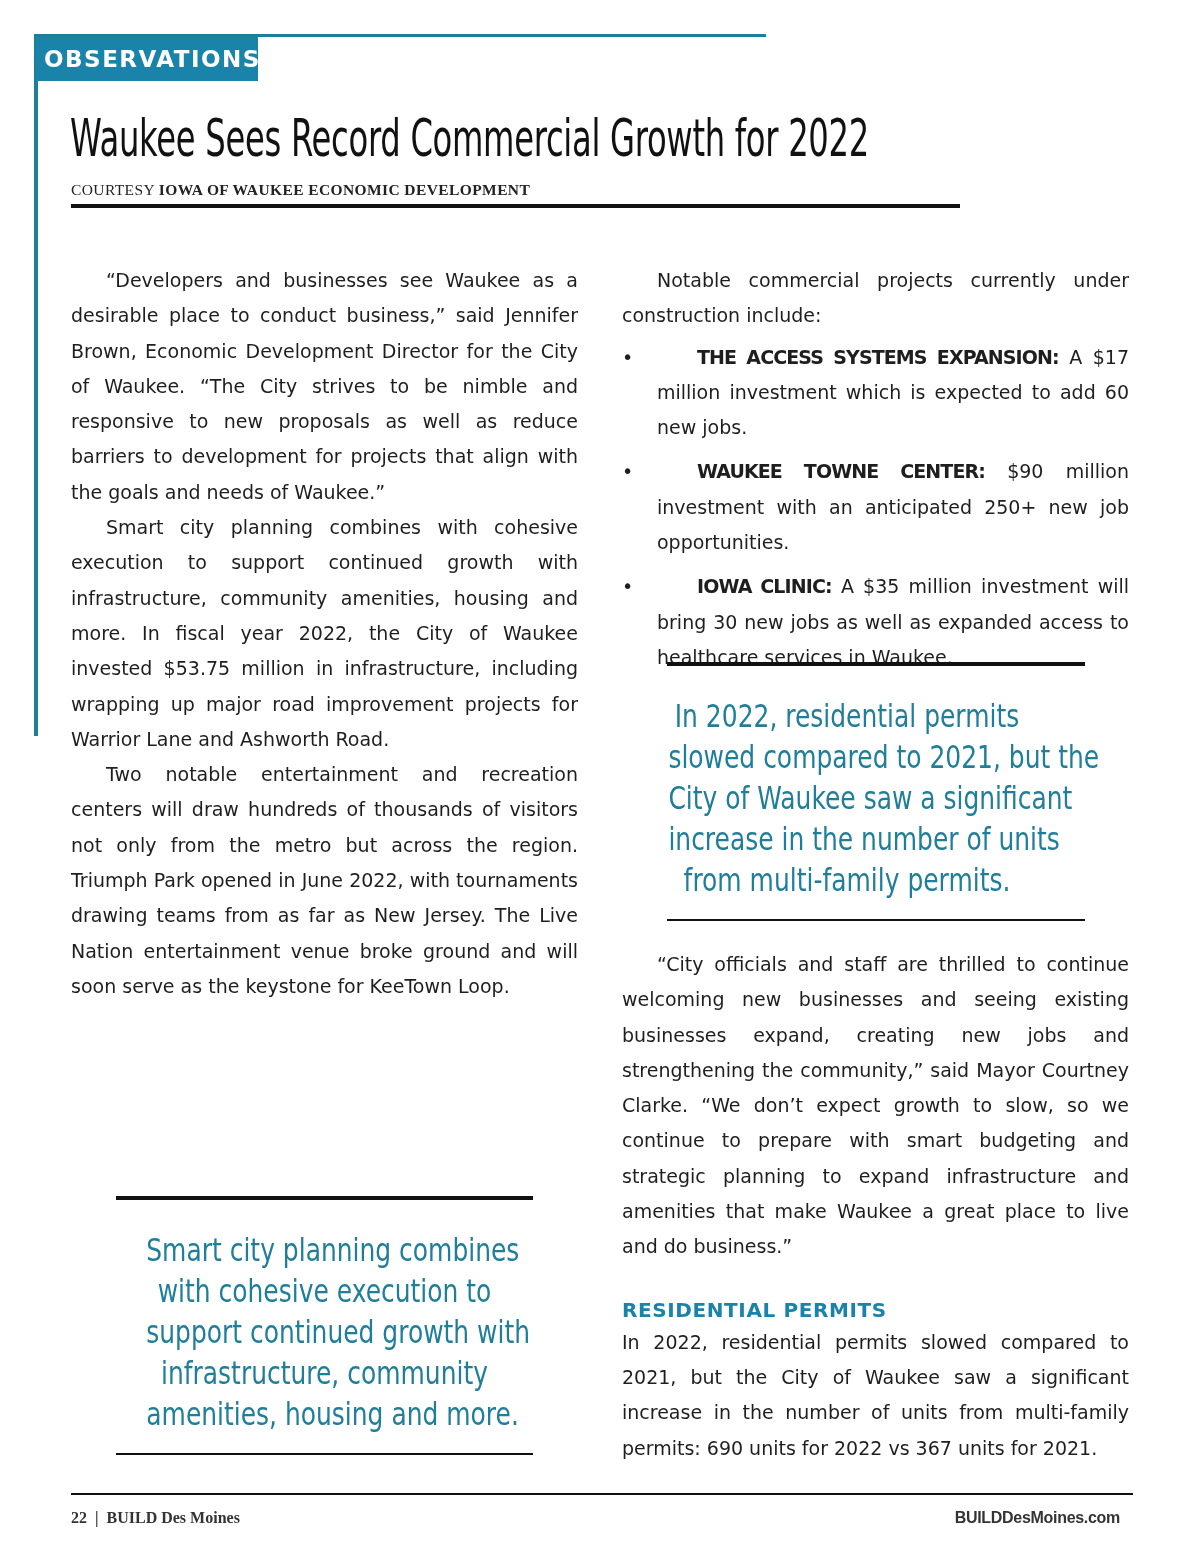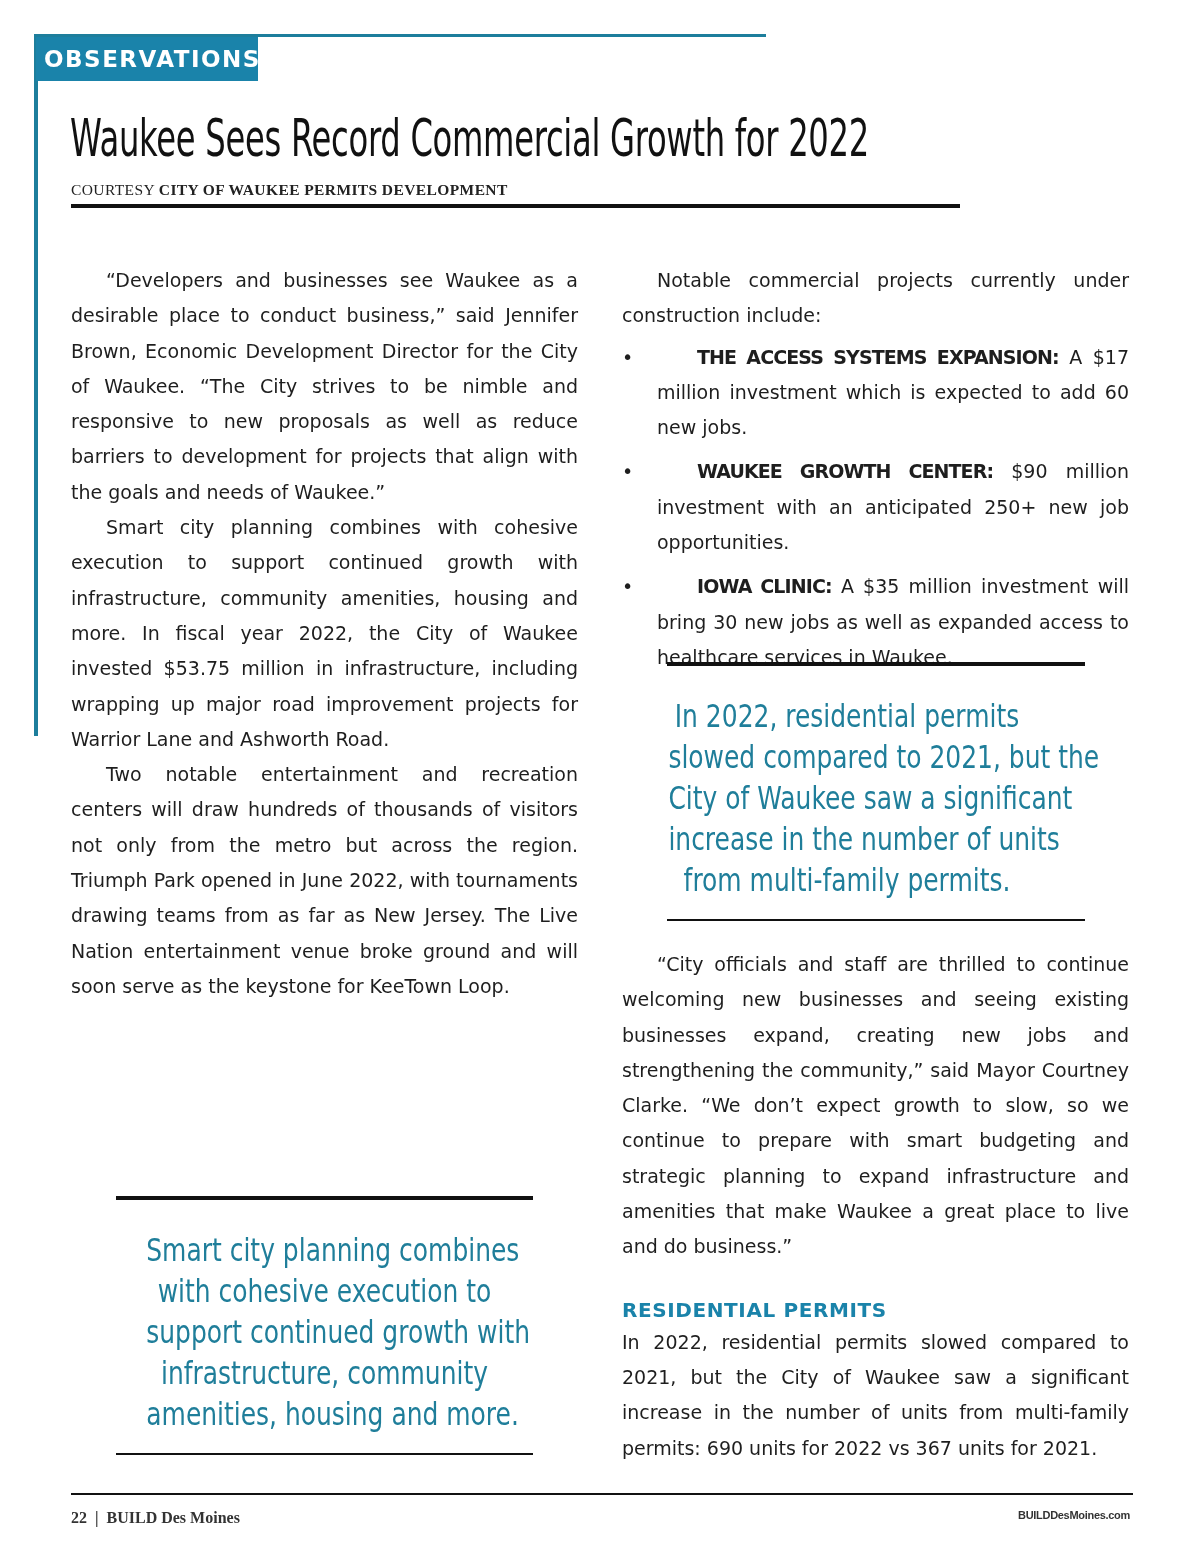--- a/index.html
+++ b/index.html
@@ -44,33 +44,33 @@
     .pull { position: absolute; text-align: center; color: #1f7e9a; font-family: "DejaVu Sans", sans-serif; font-size: 32px; line-height: 41px; }
     .pull .txt { display: block; transform: scaleX(0.78); transform-origin: center top; white-space: nowrap; }
     .pull-rule-thick { position: absolute; height: 4px; background: #111; }
     .pull-rule-thin { position: absolute; height: 2px; background: #111; }
 
     .subhead { color: #1a83aa; font-weight: bold; font-size: 20px; letter-spacing: 0.6px; line-height: 30px; margin-top: 30px; }
 
     .foot-rule { position: absolute; left: 71px; top: 1493px; width: 1062px; height: 2px; background: #111; }
     .foot-left { position: absolute; left: 71px; top: 1509px; font-family: "Liberation Serif", serif; font-weight: bold; font-size: 16px; color: #333; white-space: nowrap; }
     .foot-left .sep { padding: 0 8px; }
-    .foot-right { position: absolute; right: 70px; top: 1509px; font-family: "Liberation Sans", sans-serif; font-weight: bold; font-size: 11px; color: #333; white-space: nowrap; letter-spacing: -0.3px; }
+    .foot-right { position: absolute; right: 80px; top: 1509px; font-family: "Liberation Sans", sans-serif; font-weight: bold; font-size: 16px; color: #333; white-space: nowrap; letter-spacing: -0.3px; }
   </style>
 </head>
 <body>
 
 <div class="top-rule"></div>
 <div class="side-rule"></div>
 <div class="section-tag">OBSERVATIONS</div>
 
 <h1 class="headline">Waukee Sees Record Commercial Growth for 2022</h1>
 <div class="byline">
   <span>COURTESY</span>
-  <span class="credit">CITY OF WAUKEE PERMITS DEVELOPMENT</span>
+  <span class="credit">IOWA OF WAUKEE ECONOMIC DEVELOPMENT</span>
 </div>
 <div class="head-rule"></div>
 
 <div class="col col-left">
   <p class="indent">“Developers and businesses see Waukee as a desirable place to conduct business,” said Jennifer Brown, Economic Development Director for the City of Waukee. “The City strives to be nimble and responsive to new proposals as well as reduce barriers to development for projects that align with the goals and needs of Waukee.”</p>
   <p class="indent">Smart city planning combines with cohesive execution to support continued growth with infrastructure, community amenities, housing and more. In fiscal year 2022, the City of Waukee invested $53.75 million in infrastructure, including wrapping up major road improvement projects for Warrior Lane and Ashworth Road.</p>
   <p class="indent">Two notable entertainment and recreation centers will draw hundreds of thousands of visitors not only from the metro but across the region. Triumph Park opened in June 2022, with tournaments drawing teams from as far as New Jersey. The Live Nation entertainment venue broke ground and will soon serve as the keystone for KeeTown Loop.</p>
 </div>
 
 <div class="pull-rule-thick" style="left:116px; top:1196px; width:417px;"></div>
@@ -85,21 +85,21 @@
 
 <div class="col col-right">
   <p class="indent">Notable commercial projects currently under construction include:</p>
   <ul class="bullets">
     <li>
       <span class="dot">•</span>
       <span class="lbl">THE ACCESS SYSTEMS EXPANSION:</span><span> A $17 million investment which is expected to add 60 new jobs.</span>
     </li>
     <li>
       <span class="dot">•</span>
-      <span class="lbl">WAUKEE GROWTH CENTER:</span><span> $90 million investment with an anticipated 250+ new job opportunities.</span>
+      <span class="lbl">WAUKEE TOWNE CENTER:</span><span> $90 million investment with an anticipated 250+ new job opportunities.</span>
     </li>
     <li>
       <span class="dot">•</span>
       <span class="lbl">IOWA CLINIC:</span><span> A $35 million investment will bring 30 new jobs as well as expanded access to healthcare services in Waukee.</span>
     </li>
   </ul>
 </div>
 
 <div class="pull-rule-thick" style="left:667px; top:662px; width:418px;"></div>
 <div class="pull" style="left:618px; top:696px; width:458px;">

